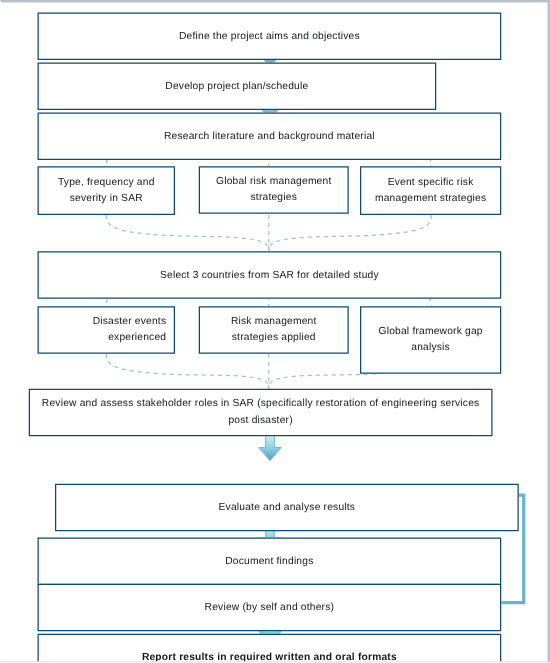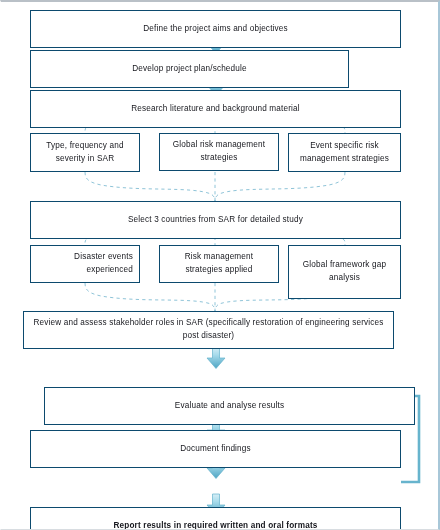--- a/index.html
+++ b/index.html
@@ -185,19 +185,22 @@
 
 
     <div class="node" style="left:29px; top:385px; width:371px; height:32px;margin-left:14px;">
       <span class="node-label">Evaluate and analyse results</span>
     </div>
 
     <div class="node" style="left:29px; top:428px; width:371px; height:27px;">
       <span class="node-label">Document findings</span>
     </div>
 
+    <div class="node" style="left:29px; top:465px; width:371px; height:27px;">
+      <span class="node-label">Review (by self and others)</span>
+    </div>
 
     <div class="node" style="left:29px; top:505px; width:371px; height:23px;font-weight:bold;">
       <span class="node-label">Report results in required written and oral formats</span>
     </div>
 
   </div>
 </div>
 
 </body></html>

